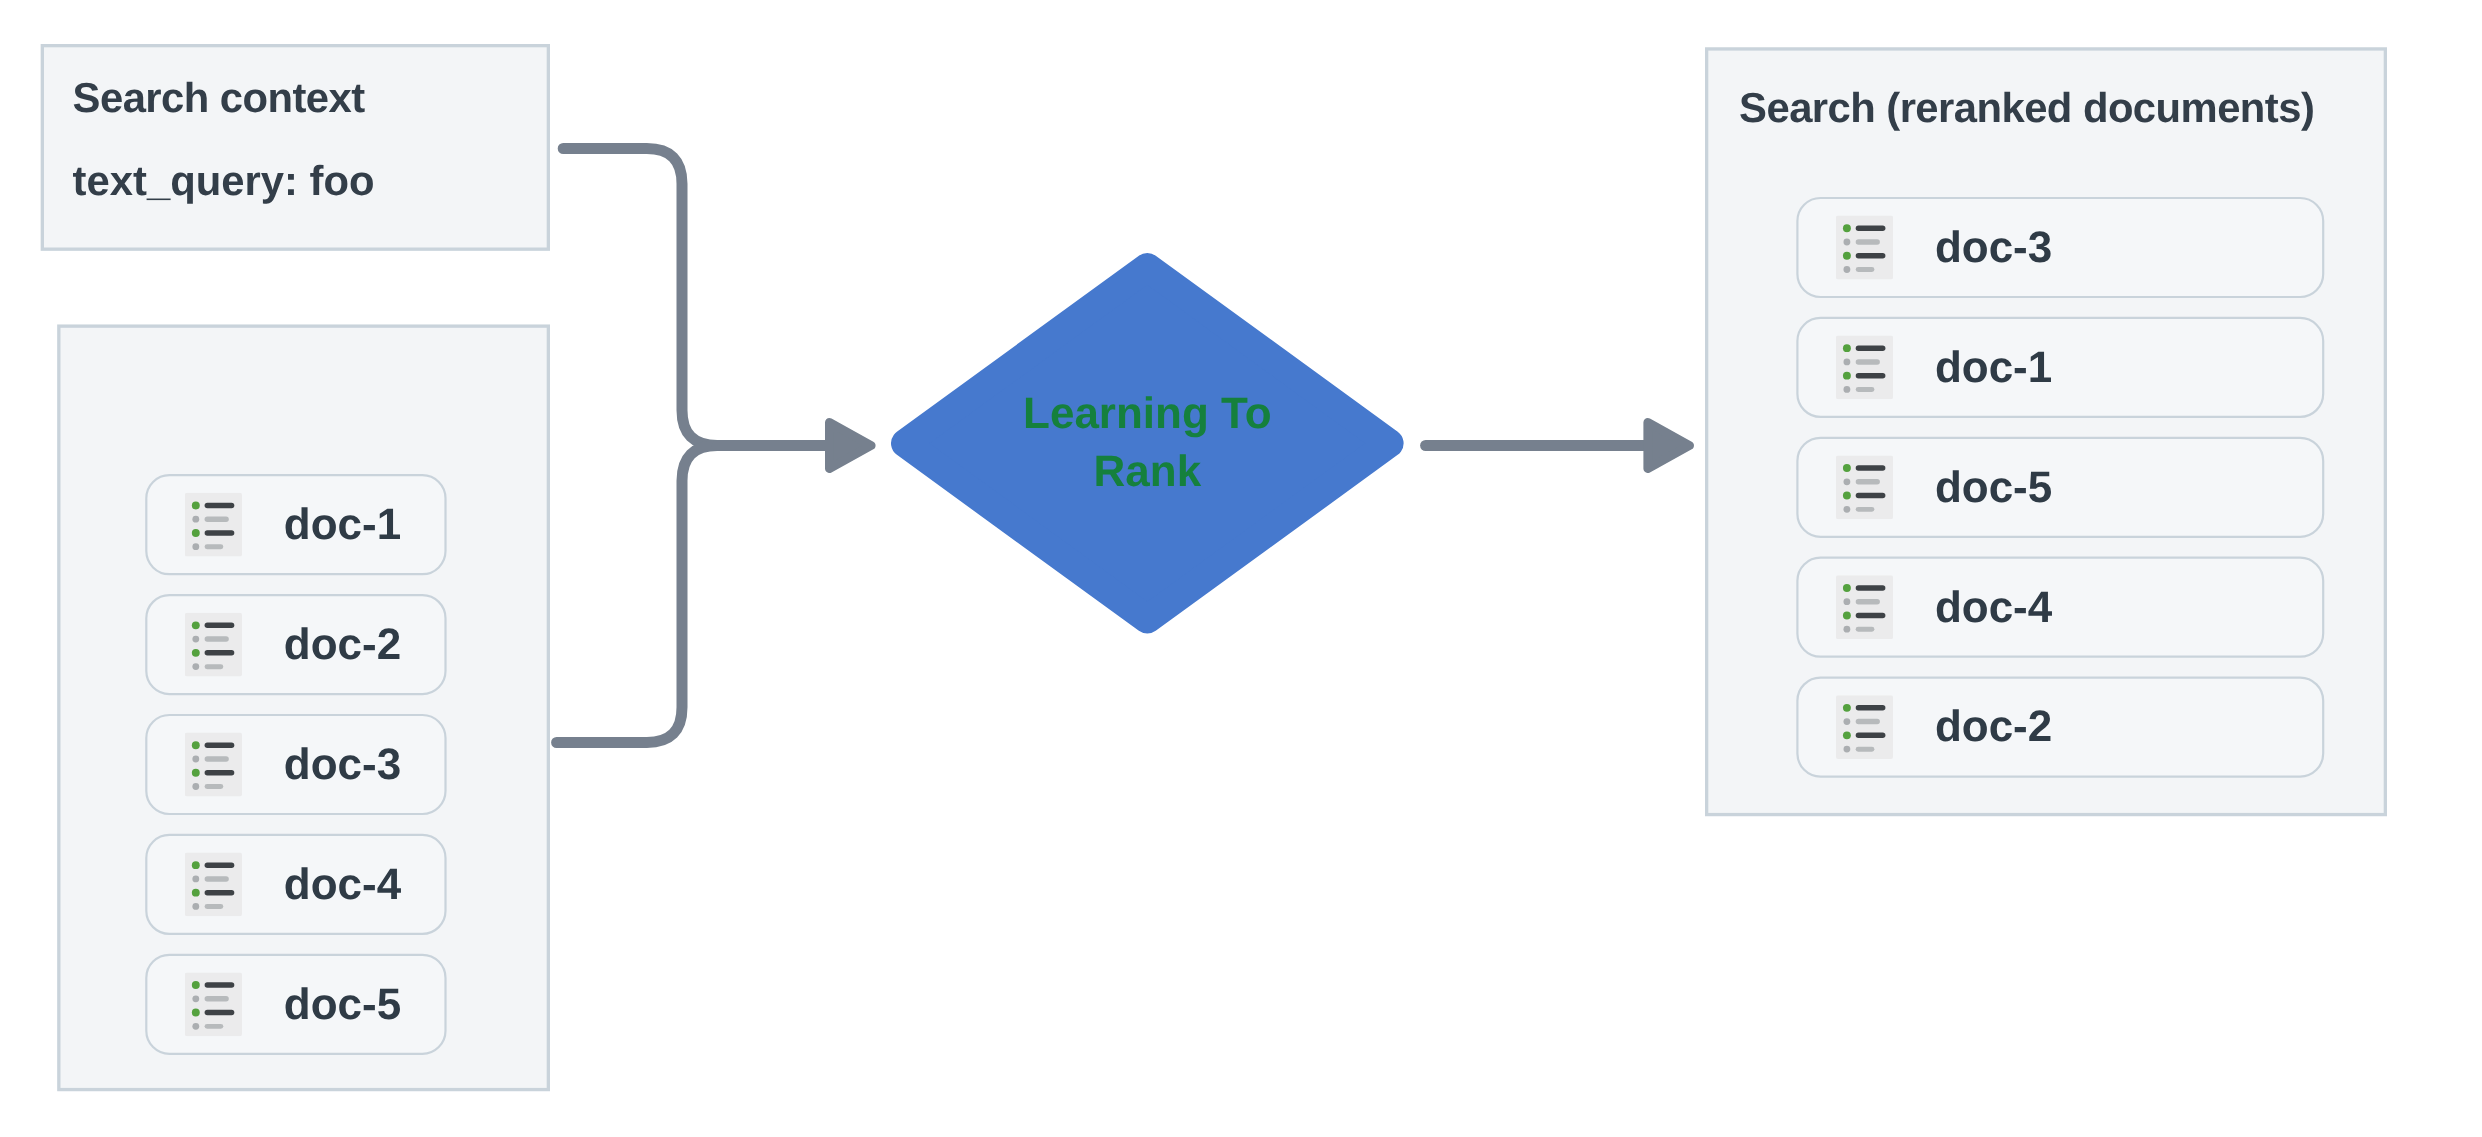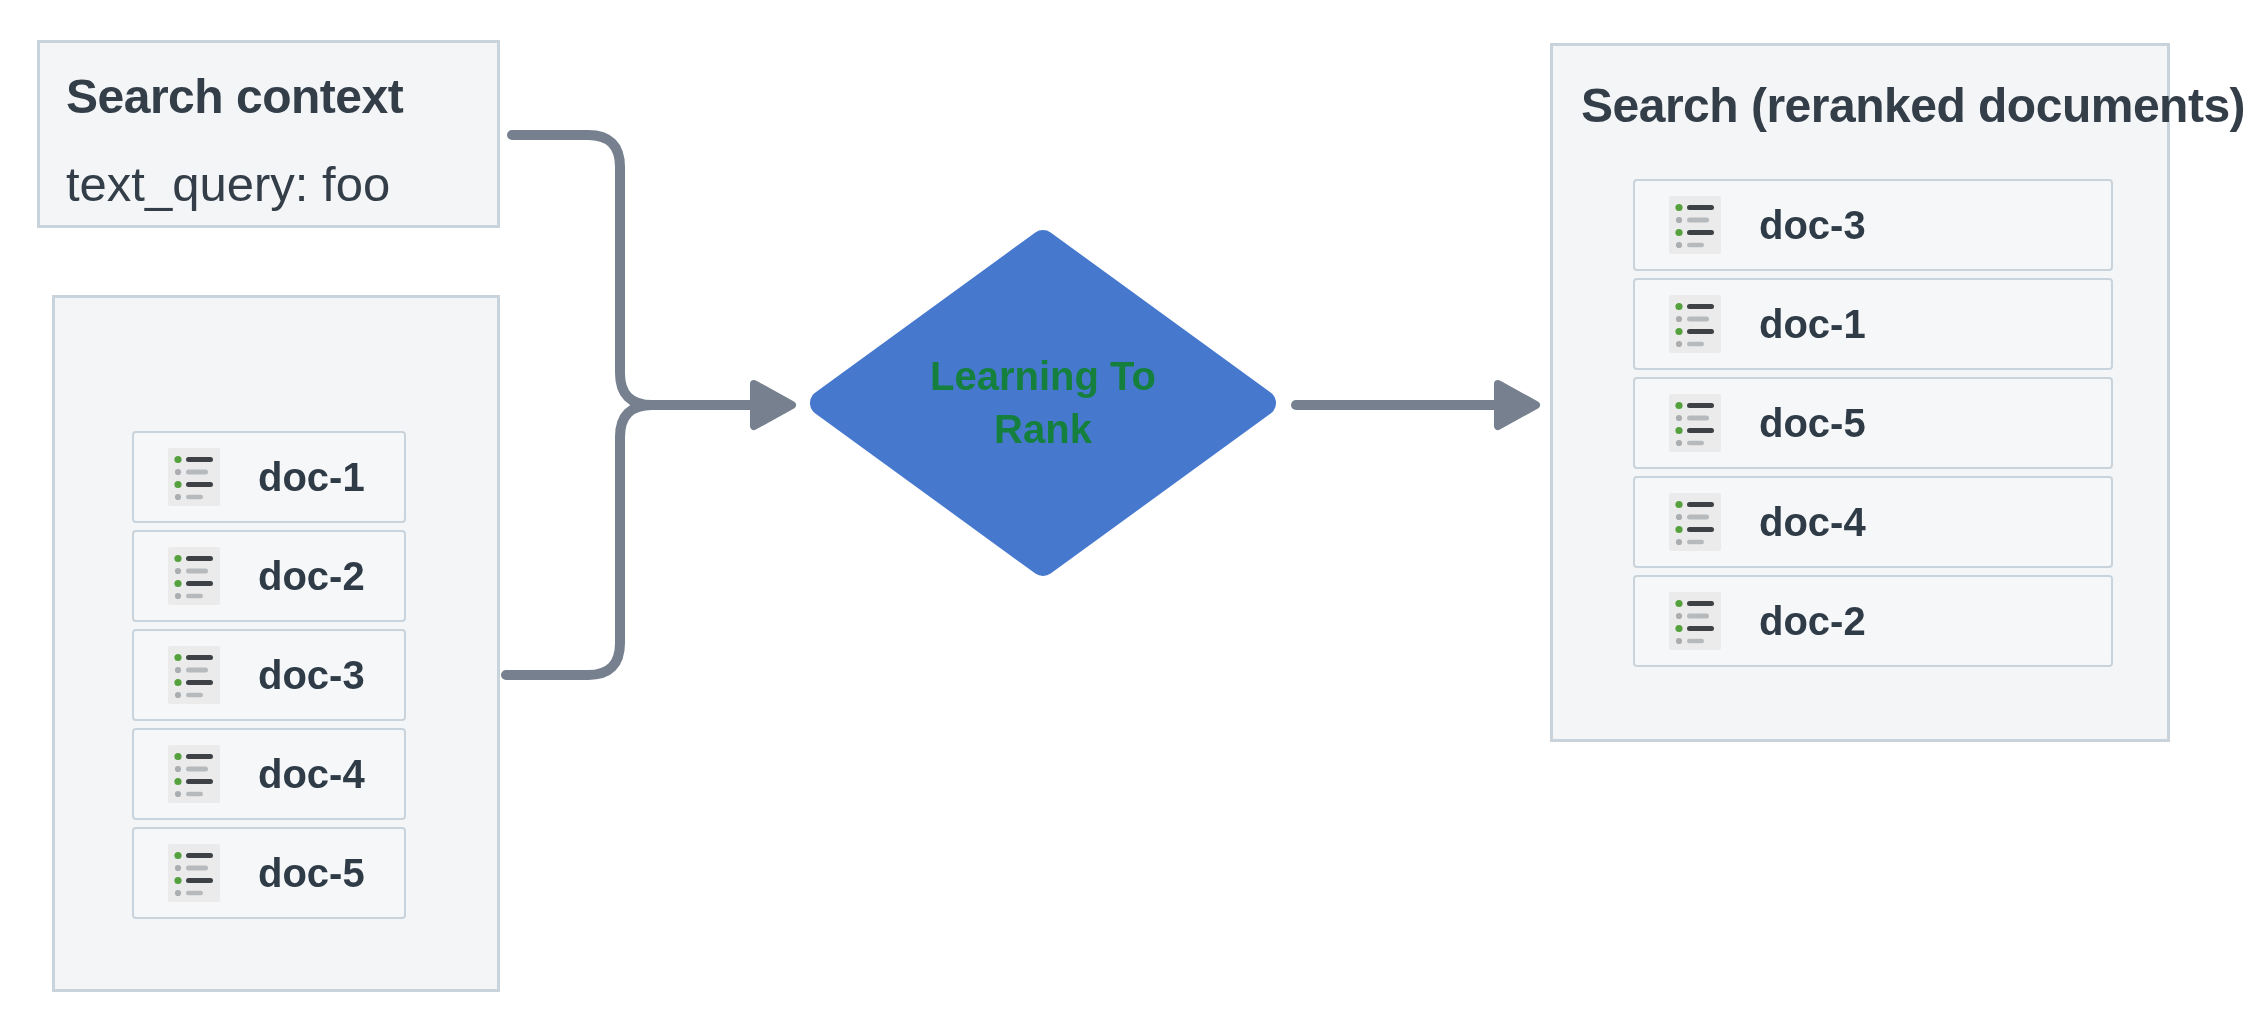--- a/index.html
+++ b/index.html
@@ -23,48 +23,48 @@
   .connectors{
     position:absolute;left:0;top:0;width:2256px;height:1034px;
     pointer-events:none;
   }
   .box{
     position:absolute;
     background:var(--box-bg);
     border:3px solid var(--box-border);
   }
   .box-title{
-    font-size:48px;
+    font-size:38px;
     font-weight:700;
     letter-spacing:-0.5px;
     color:var(--text-dark);
     white-space:nowrap;
   }
   .search-box{left:37px;top:40px;width:463px;height:188px;padding:26px 0 0 26px;}
   .search-box .query-text{
     margin-top:32px;
-    font-size:49px;
-    font-weight:400;
+    font-size:38px;
+    font-weight:700;
     color:var(--text-dark);
     white-space:nowrap;
   }
   .input-box{left:52px;top:295px;width:448px;height:697px;padding:32px 0 0 28px;}
   .output-box{left:1550px;top:43px;width:620px;height:699px;padding:32px 0 0 28px;}
   .doc-list{
     position:absolute;
     top:133px;
   }
   .input-box .doc-list{left:77px;width:274px;}
   .output-box .doc-list{left:80px;width:480px;}
   .doc-row{
     height:92px;
-    margin-bottom:7px;
+    margin-bottom:17px;
     background:var(--row-bg);
     border:2px solid var(--box-border);
-    border-radius:4px;
+    border-radius:22px;
     display:flex;
     align-items:center;
     padding-left:34px;
   }
   .doc-icon{flex:0 0 auto;display:block;}
   .doc-label{
     margin-left:38px;
     font-size:40px;
     font-weight:700;
     color:#2f3b46;

